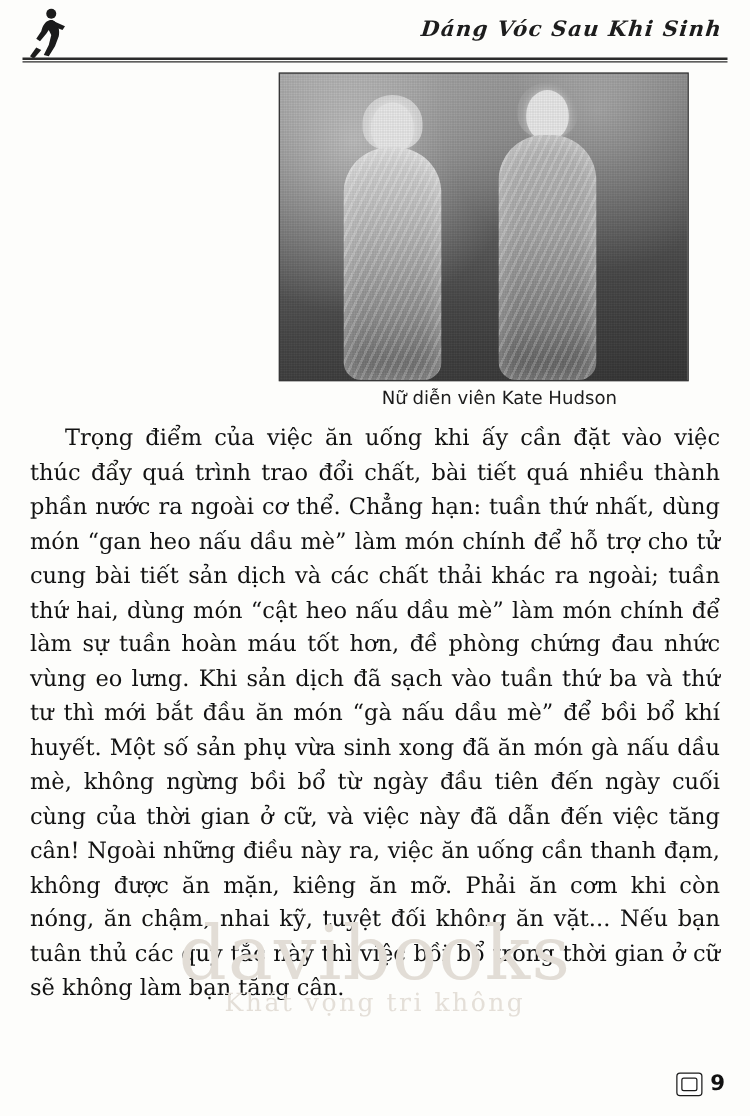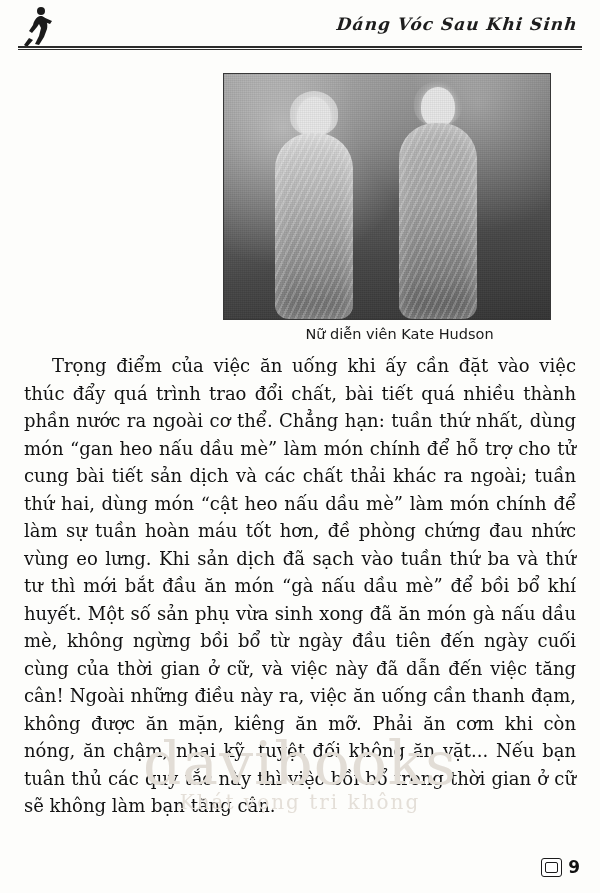--- a/index.html
+++ b/index.html
@@ -72,21 +72,21 @@
     top: 56px;
     left: 24px;
     width: 552px;
   }
   .col-wrap {
     overflow: hidden;
   }
   .figure {
     float: right;
     width: 353px;
-    margin: 17px 0 6px 14px;
+    margin: 2px 0 6px 14px;
   }
   .figure-img {
     width: 326px;
     height: 245px;
     border: 1px solid #3a3a3a;
     background: #8d8d8d;
     position: relative;
     overflow: hidden;
     filter: grayscale(100%) contrast(105%);
   }

